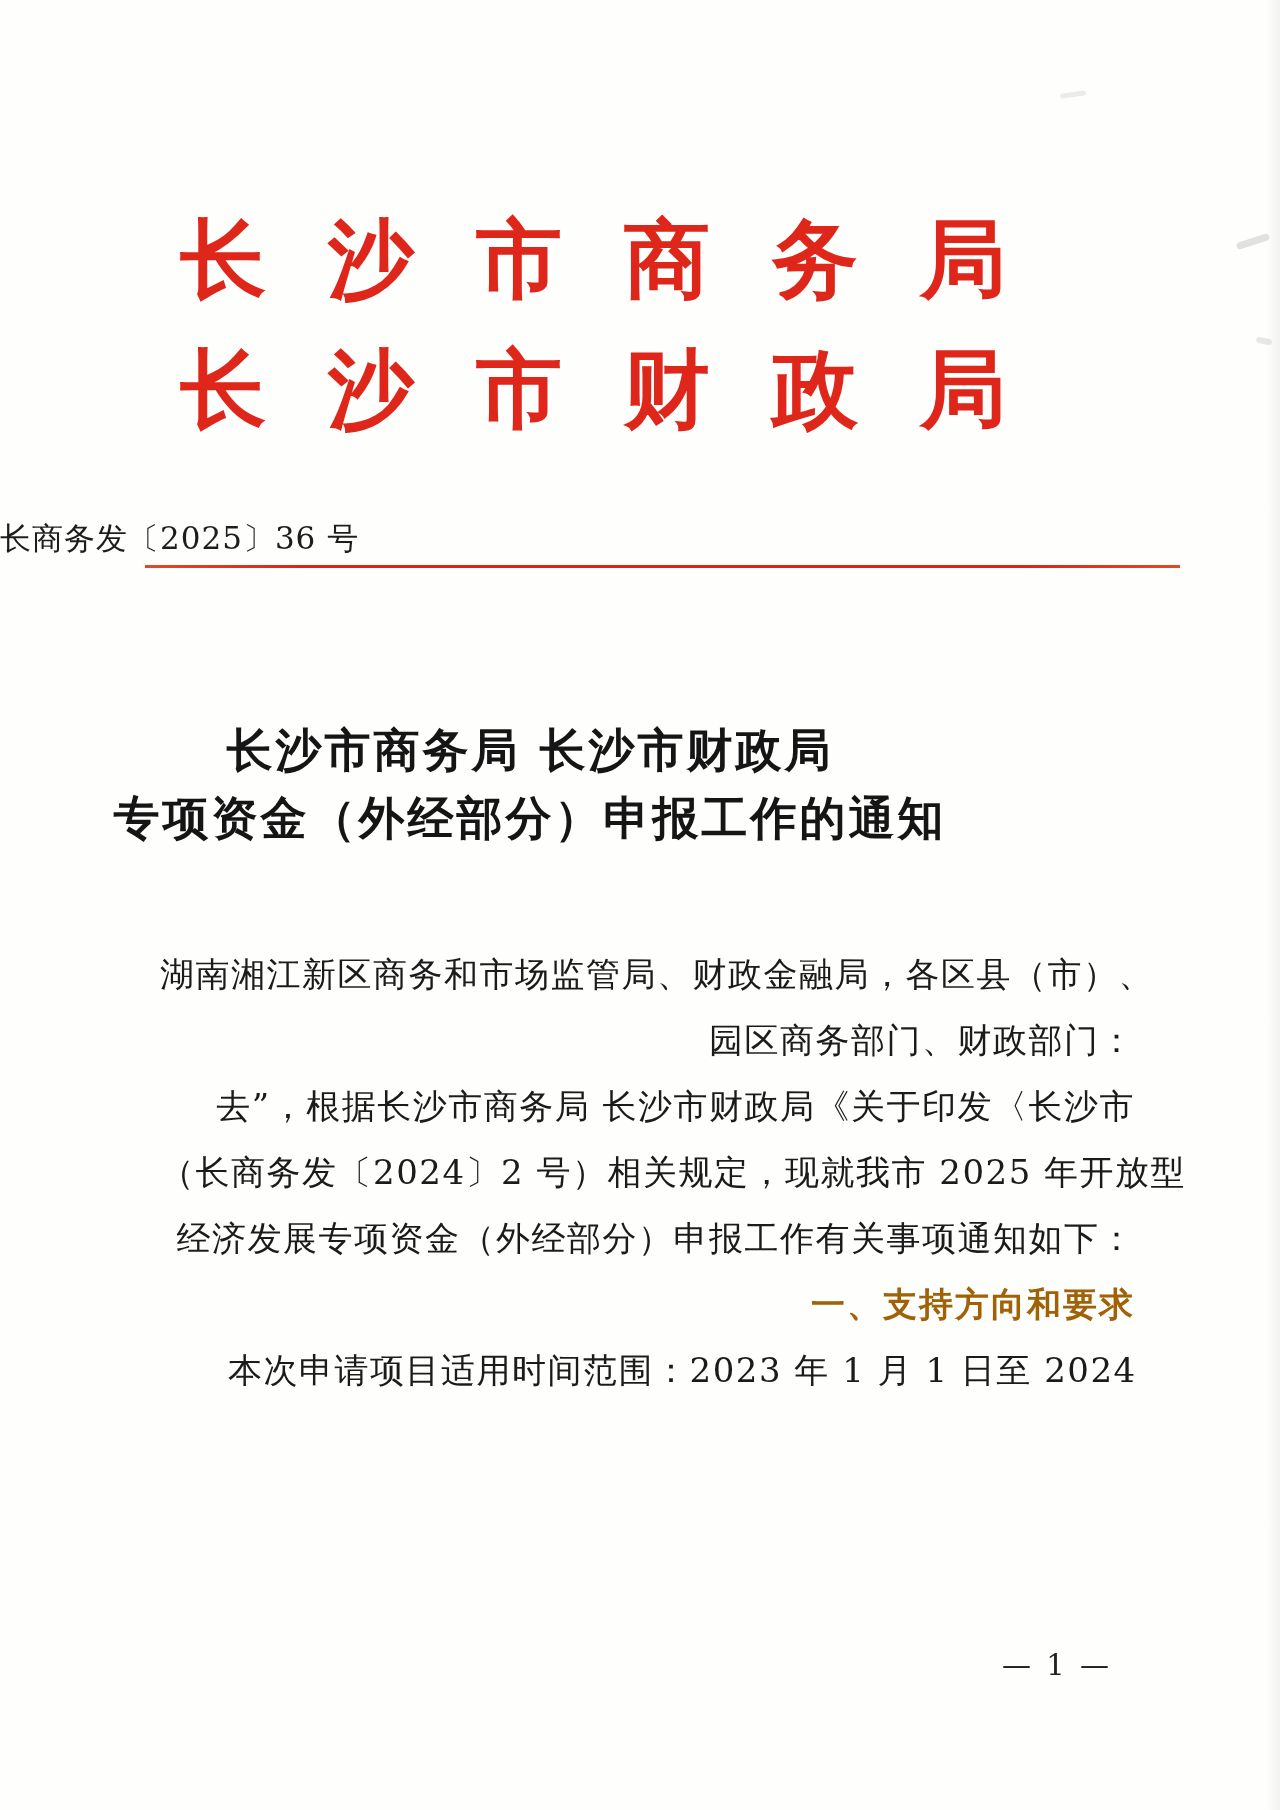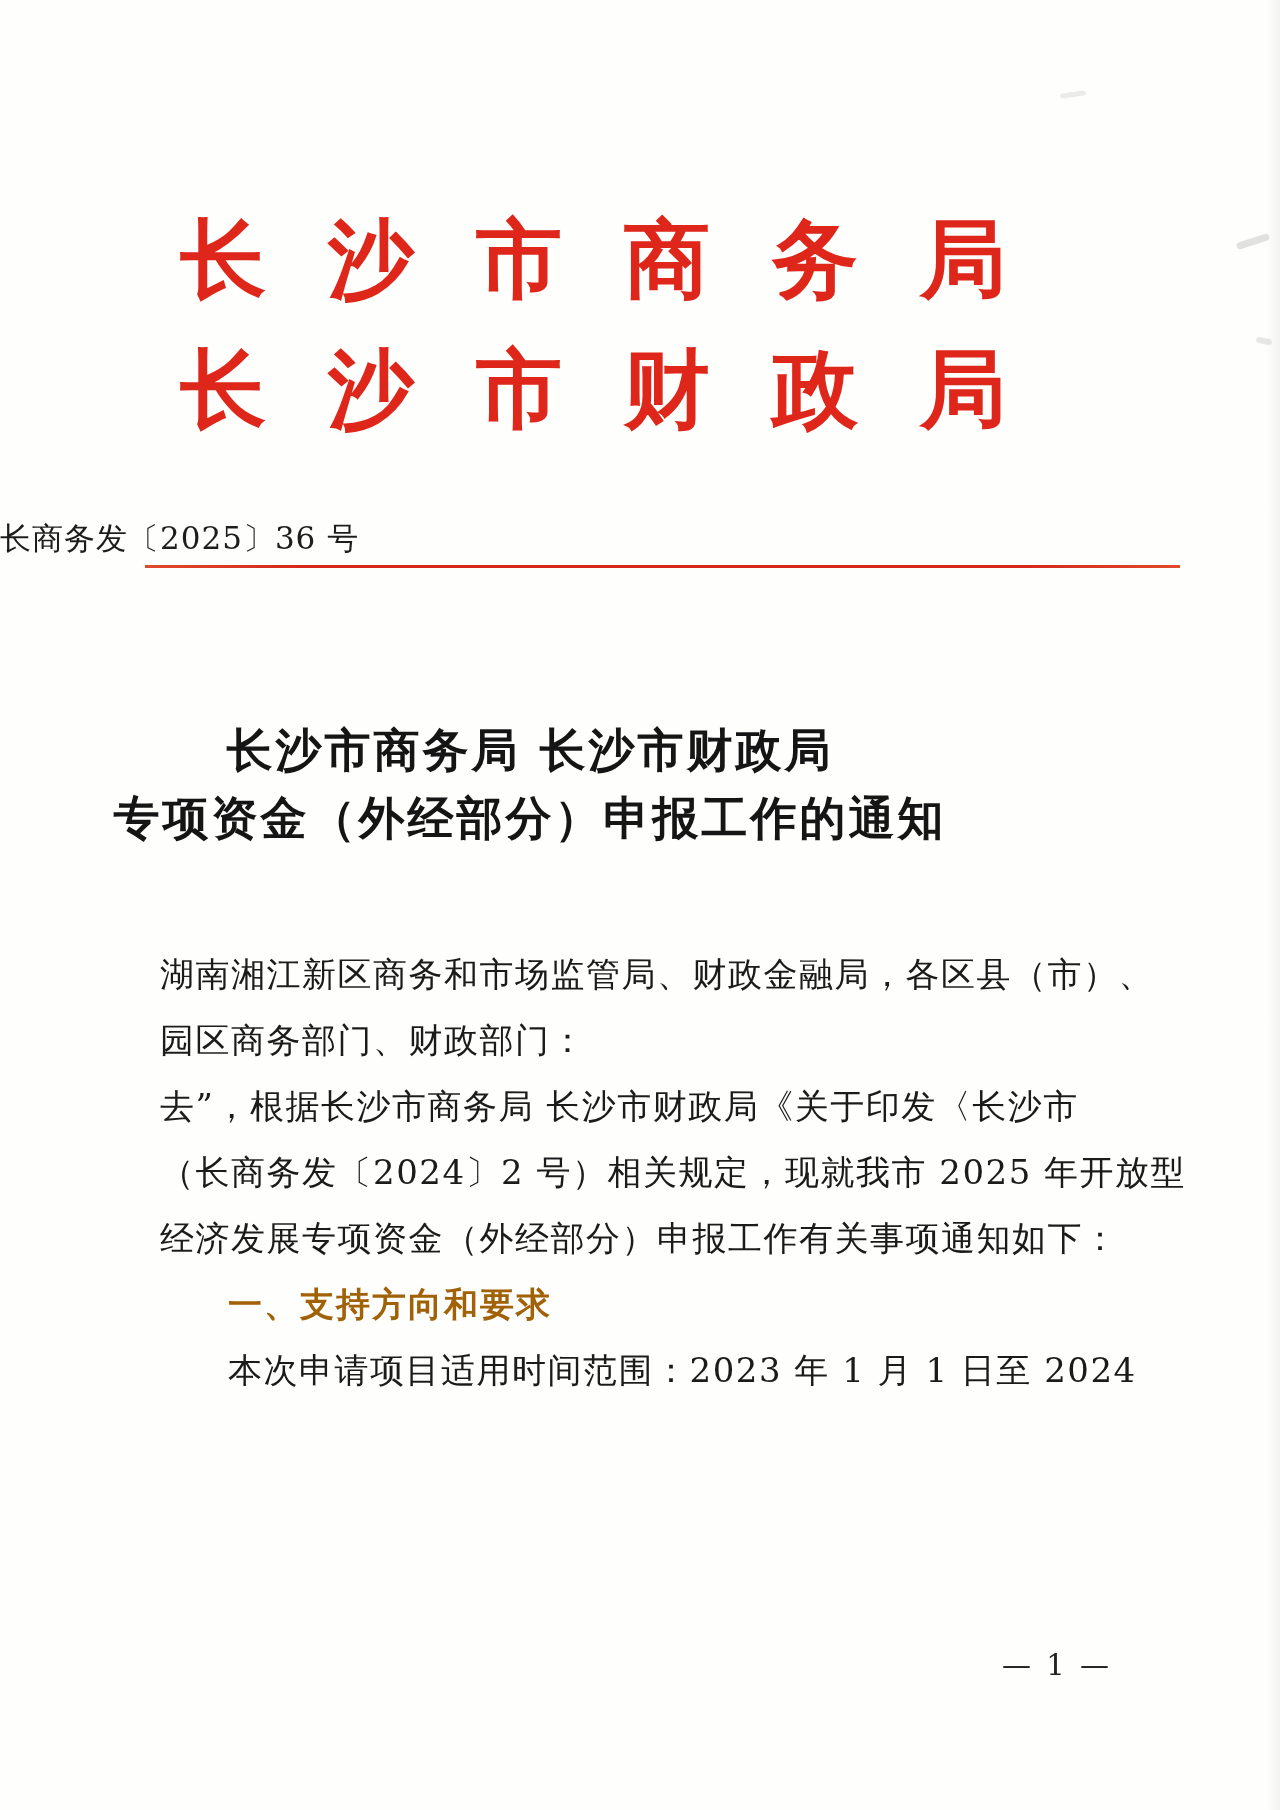--- a/index.html
+++ b/index.html
@@ -79,20 +79,21 @@
   .body-text {
     position: absolute;
     left: 160px;
     top: 941px;
     width: 975px;
     font-size: 34px;
     line-height: 66px;
     letter-spacing: 1.5px;
     color: #1b1b1b;
     white-space: nowrap;
+    text-align: right;
   }
   .bl { height: 66px; }
   .ind { padding-left: 68px; }
   .heading {
     font-family: "DejaVu Sans", "Liberation Sans", sans-serif;
     font-weight: 700;
     letter-spacing: 2px;
     color: #a16207;
   }
 

